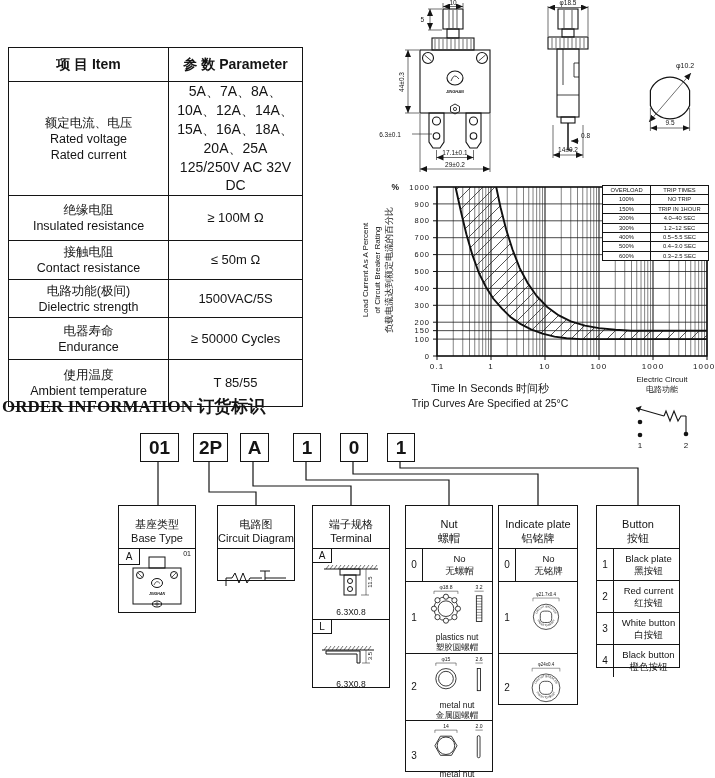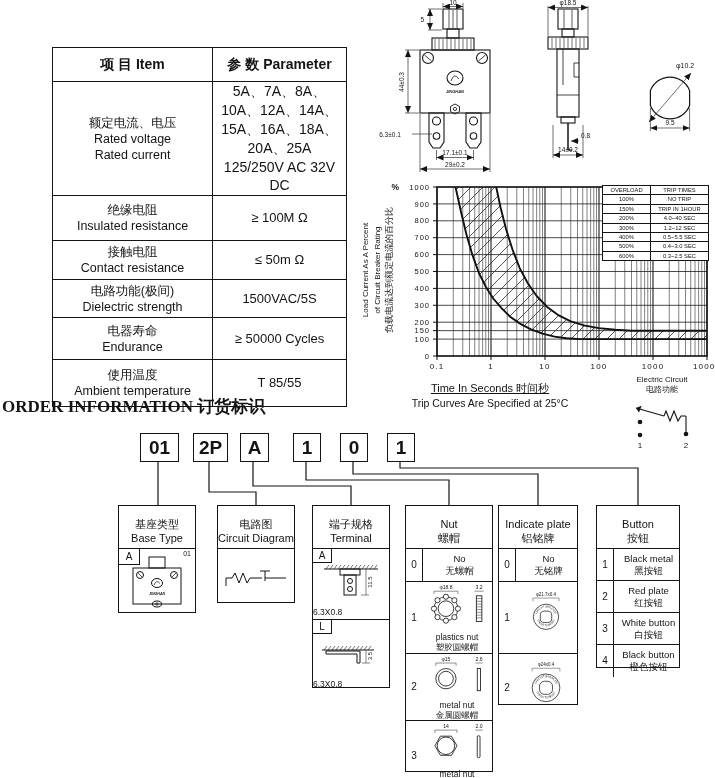--- a/index.html
+++ b/index.html
@@ -32,37 +32,37 @@
               font-size:11px;line-height:1.25;margin-top:9px;}
   .tabcode{position:absolute;left:0;top:0;width:20px;height:15px;border-right:1.6px solid #141414;
            border-bottom:1.6px solid #141414;text-align:center;font-size:10px;line-height:15px;}
   .optrow{position:relative;border-top:1.6px solid #141414;display:flex;align-items:stretch;}
   .optrow.first{border-top:none;}
   .optnum{width:16px;display:flex;align-items:center;justify-content:center;font-size:10px;flex:0 0 16px;}
   .optnum.divider{border-right:1.4px solid #141414;}
   .optbody{flex:1;position:relative;}
   .optlabel{font-size:9.5px;line-height:1.3;padding:4px 0 0 4px;text-align:center;}
   .capt{font-size:8.5px;line-height:1.2;text-align:center;}
-  .szlabel{font-size:8.5px;}
+  .szlabel{font-size:8.5px;text-align:center;}
 
   .ylabel-rot{position:absolute;left:293px;top:252px;width:170px;height:36px;
               transform:rotate(-90deg);text-align:center;font-size:8px;line-height:1.45;}
-  .axis-title{position:absolute;font-size:11px;text-align:center;text-decoration:underline;}
+  .axis-title{position:absolute;font-size:11px;text-align:center;}
   .axis-note{position:absolute;font-size:10.5px;text-align:center;}
   .chart-caption{position:absolute;left:470px;top:161px;width:180px;text-align:center;font-size:11px;}
   .order-head{position:absolute;left:2px;top:395px;font-family:"Liberation Serif",serif;
               font-weight:bold;font-size:17px;}
   .part-prefix{position:absolute;left:46px;top:428px;font-size:28px;font-weight:bold;letter-spacing:0.5px;}
 </style>
 </head>
 <body>
 
 <div id="canvas">
 
-  <table class="spec abs" style="left:8px;top:47px;margin-left:44px;">
+  <table class="spec abs" style="left:8px;top:47px;">
     <colgroup>
         <col style="width:160px">
         <col style="width:134px">
       </colgroup>
     <tbody>
         <tr style="height:34px">
       <td class="hd">项 目  Item</td>
       <td class="hd">参 数  Parameter</td>
     </tr>
     <tr style="height:55px">
@@ -434,21 +434,21 @@
           <ellipse cx="32" cy="29" rx="5.5" ry="4.5"></ellipse>
           <path d="M29,31 q2.5,-6 6,-1.5" stroke-width="0.7"></path>
           <ellipse cx="32" cy="50" rx="4.5" ry="3"></ellipse>
             <circle cx="32" cy="50" r="1.2" stroke-width="0.7"></circle>
         </g>
         <text x="32" y="41" class="mid" font-size="3.6" font-weight="bold" font-style="italic">JINGHAN</text>
       </svg>
     </div>
   </div>
 
-  <div class="dbox" style="left:217px;width:78px;height:98px">
+  <div class="dbox" style="left:217px;width:78px;height:76px">
     <div class="bhdr">
       <div>电路图</div>
       <div>Circuit Diagram</div>
     </div>
     <svg width="74" height="54" viewBox="0 0 74 52">
       <g stroke="#141414" fill="none" stroke-width="1">
         <path d="M8,36 v-8 h6"></path>
         <polyline points="14,28 17,23 21,33 25,23 29,33 32,28 44,28"></polyline>
         <line x1="47" y1="21" x2="47" y2="31"></line>
         <line x1="42" y1="21" x2="52" y2="21"></line>
@@ -685,28 +685,28 @@
   </div>
 
   <div class="dbox" style="left:596px;width:84px;height:163px">
     <div class="bhdr">
       <div>Button</div>
       <div>按钮</div>
     </div>
     <div class="optrow first" style="height:31px">
       <div class="optnum divider">1</div>
       <div class="optbody">
-          <div class="optlabel preline">Black metal
+          <div class="optlabel preline">Black plate
 黑按钮</div>
         </div>
     </div>
     <div class="optrow" style="height:31px">
       <div class="optnum divider">2</div>
       <div class="optbody">
-          <div class="optlabel preline">Red plate
+          <div class="optlabel preline">Red current
 红按钮</div>
         </div>
     </div>
     <div class="optrow" style="height:31px">
       <div class="optnum divider">3</div>
       <div class="optbody">
           <div class="optlabel preline">White button
 白按钮</div>
         </div>
     </div>

